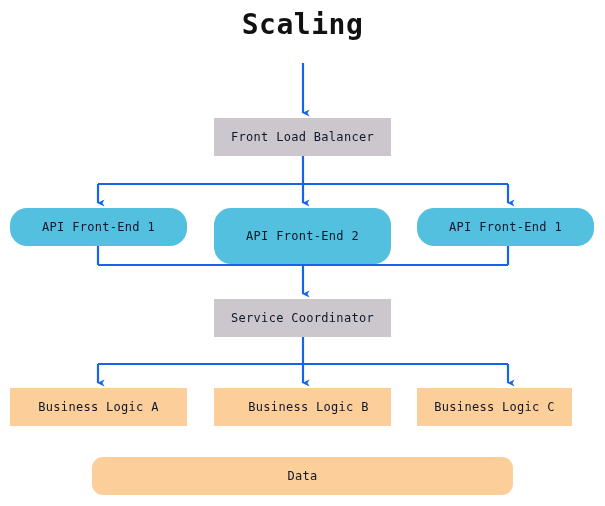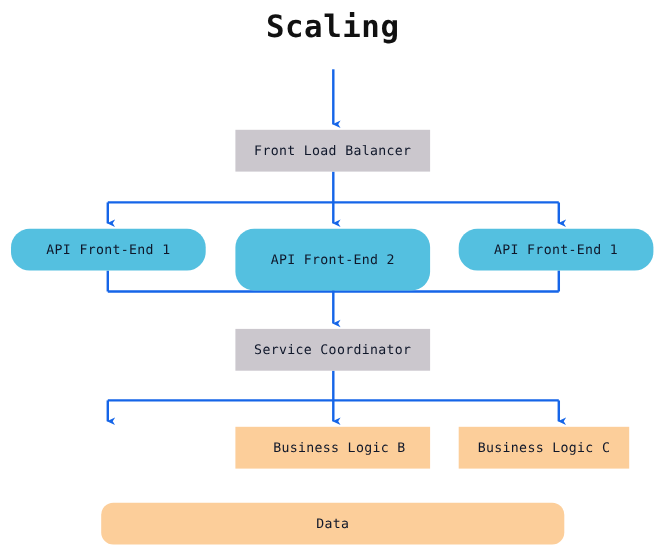--- a/index.html
+++ b/index.html
@@ -114,20 +114,23 @@
   </div>
 
   <div class="node blue" style="left: 417px; top: 208px; width: 177px; height: 38px;">
     <span>API Front-End 1</span>
   </div>
 
   <div class="node grey" style="left: 214px; top: 299px; width: 177px; height: 38px; text-align: right;">
     <span>Service Coordinator</span>
   </div>
 
+  <div class="node orange" style="left: 10px; top: 388px; width: 177px; height: 38px;">
+    <span>Business Logic A</span>
+  </div>
 
   <div class="node orange" style="left: 214px; top: 388px; width: 177px; height: 38px; padding-left: 12px;">
     <span>Business Logic B</span>
   </div>
 
   <div class="node orange" style="left: 417px; top: 388px; width: 155px; height: 38px;">
     <span>Business Logic C</span>
   </div>
 
   <div class="node orange" style="left: 92px; top: 457px; width: 421px; height: 38px; border-radius: 11px;">

